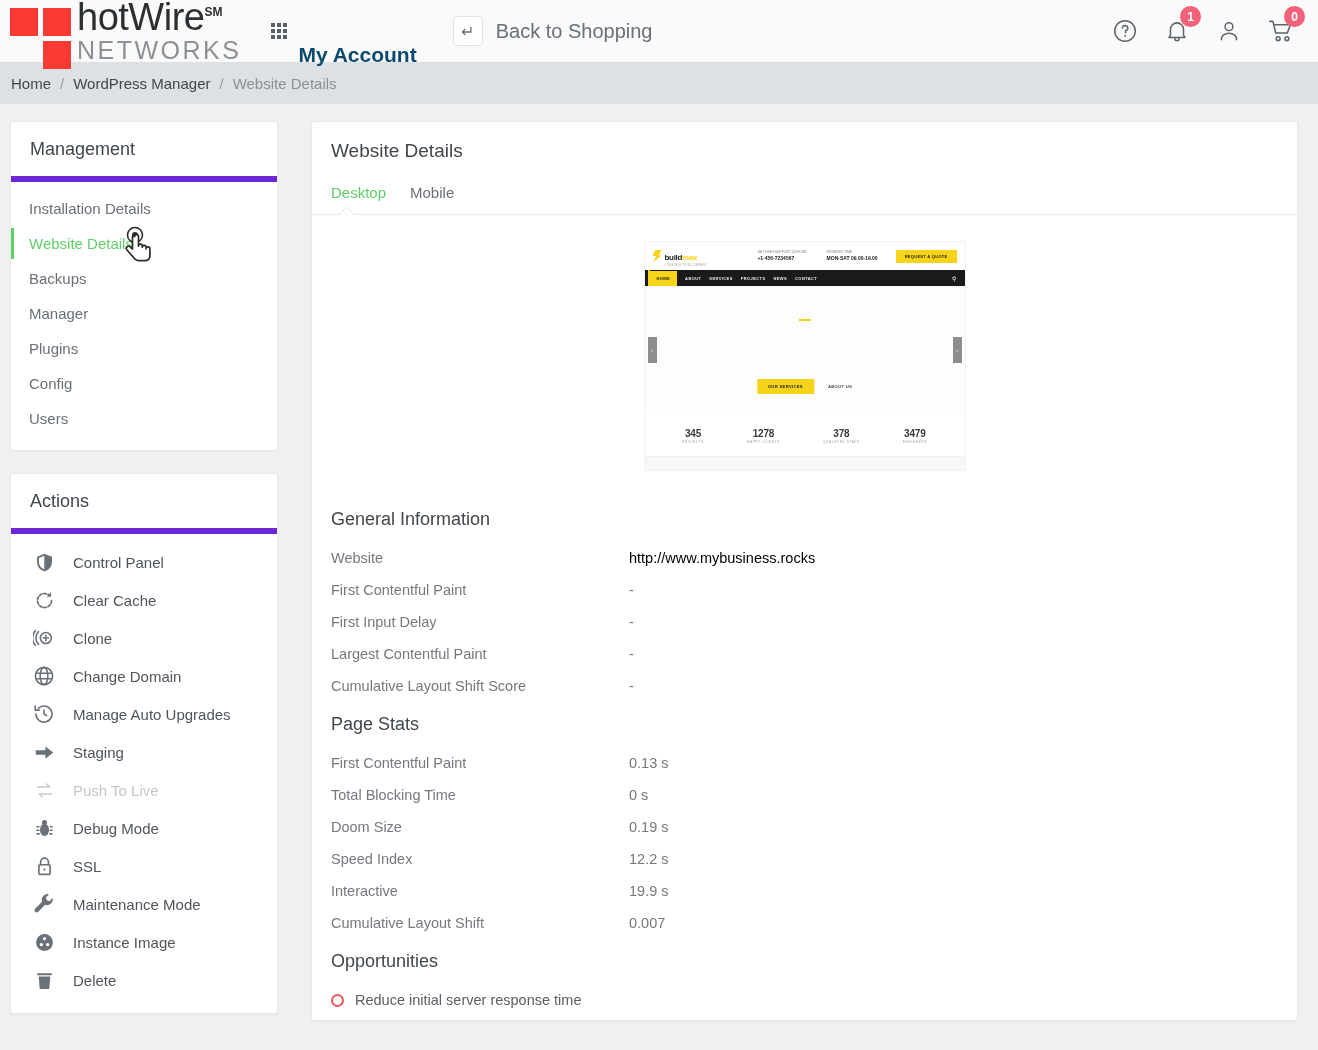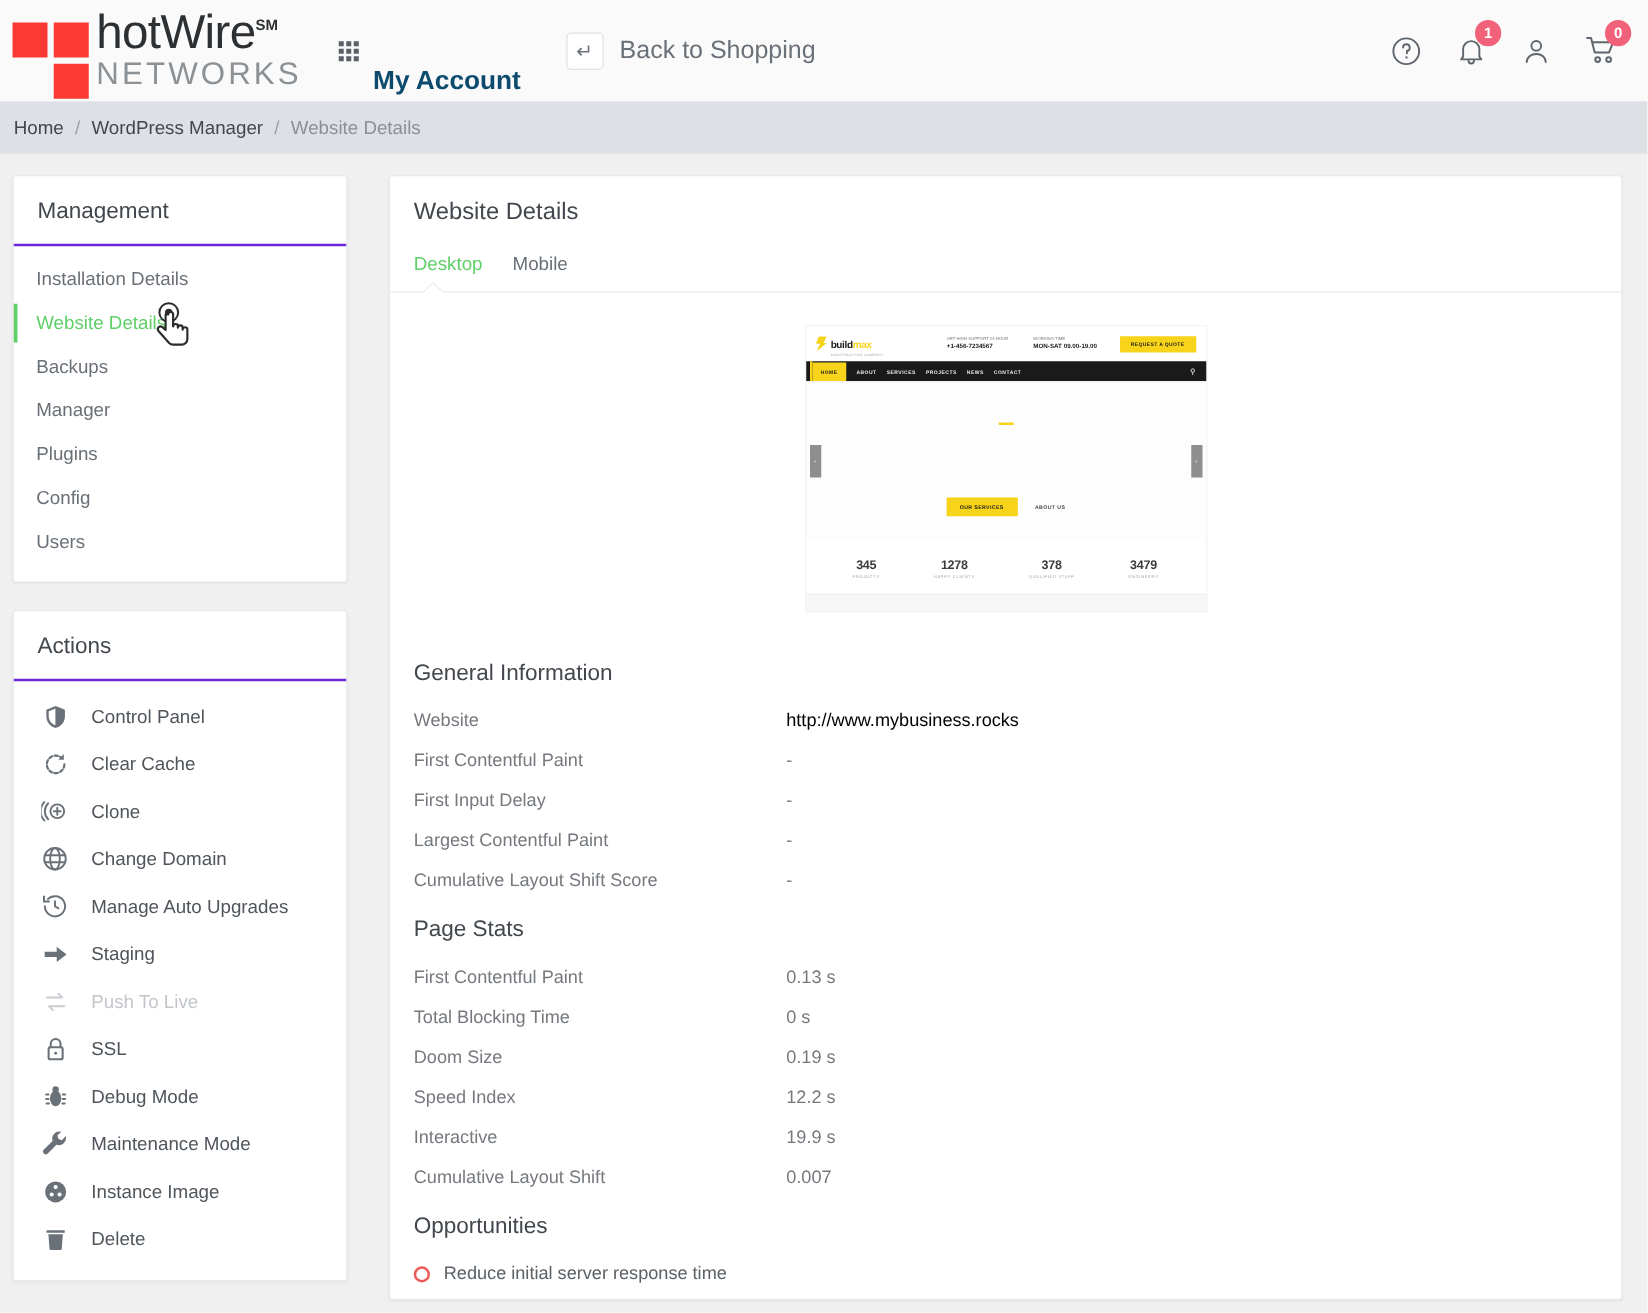--- a/index.html
+++ b/index.html
@@ -8,21 +8,21 @@
     width: 1318px;
     height: 1050px;
     background: #f0f0f0;
     font-family: "Liberation Sans", sans-serif;
     color: #4a4f54;
     overflow: hidden;
   }
 
   
   .topbar {
-    height: 81px;
+    height: 62px;
     background: #fafafa;
     display: flex;
     align-items: center;
     padding: 0 14px 0 10px;
     position: relative;
   }
   .logo-wrap { display: flex; align-items: center; margin-right: 30px; }
   .logo-mark {
     width: 62px; height: 62px;
     position: relative;
@@ -148,21 +148,21 @@
   .sidebar { width: 268px; flex: 0 0 268px; }
   .card {
     background: #fff;
     border: 1px solid #e8e9ea;
     border-radius: 3px;
     box-shadow: 0 1px 2px rgba(0,0,0,0.04);
   }
   .card + .card { margin-top: 22px; }
   .card-head {
     padding: 17px 19px 16px 19px;
-    border-bottom: 2px solid #6d28d9;
+    border-bottom: 6px solid #6d28d9;
     font-size: 18px;
     color: #41474d;
   }
   .card-body { padding: 9px 0 14px 0; }
 
   .mgmt-item {
     position: relative;
     padding: 9px 18px 9px 18px;
     font-size: 15px;
     color: #6a7077;
@@ -532,43 +532,43 @@
             <svg width="21" height="21" viewBox="0 0 24 24" fill="none" stroke="currentColor" stroke-width="1.8" stroke-linecap="round" stroke-linejoin="round">
                 <path d="M4 8h14l-3.5-3.5"></path>
                 <path d="M20 16H6l3.5 3.5"></path>
               </svg>
           </span>
           <span>Push To Live</span>
         </div>
 
         <div class="action-item">
           <span class="ico">
-            <svg width="21" height="21" viewBox="0 0 24 24" fill="none" stroke="currentColor" stroke-width="1.9">
-                <path d="M7.5 10V7a4.5 4.5 0 0 1 9 0v3" stroke-linecap="round"></path>
-                <rect x="5.6" y="10" width="12.8" height="11" rx="1.4"></rect>
-                <circle cx="12" cy="15.5" r="1.3" fill="currentColor" stroke="none"></circle>
-              </svg>
-          </span>
-          <span>SSL</span>
-        </div>
-
-        <div class="action-item">
-          <span class="ico">
             <svg width="21" height="21" viewBox="0 0 24 24" fill="currentColor">
                 <ellipse cx="12" cy="13.5" rx="5.2" ry="7"></ellipse>
                 <circle cx="12" cy="5.2" r="2.9"></circle>
                 <rect x="2.4" y="9" width="4" height="1.8" rx="0.9"></rect>
                 <rect x="17.6" y="9" width="4" height="1.8" rx="0.9"></rect>
                 <rect x="2.4" y="13" width="4" height="1.8" rx="0.9"></rect>
                 <rect x="17.6" y="13" width="4" height="1.8" rx="0.9"></rect>
                 <rect x="2.8" y="17.2" width="4" height="1.8" rx="0.9"></rect>
                 <rect x="17.2" y="17.2" width="4" height="1.8" rx="0.9"></rect>
               </svg>
           </span>
           <span>Debug Mode</span>
+        </div>
+
+        <div class="action-item">
+          <span class="ico">
+            <svg width="21" height="21" viewBox="0 0 24 24" fill="none" stroke="currentColor" stroke-width="1.9">
+                <path d="M7.5 10V7a4.5 4.5 0 0 1 9 0v3" stroke-linecap="round"></path>
+                <rect x="5.6" y="10" width="12.8" height="11" rx="1.4"></rect>
+                <circle cx="12" cy="15.5" r="1.3" fill="currentColor" stroke="none"></circle>
+              </svg>
+          </span>
+          <span>SSL</span>
         </div>
 
         <div class="action-item">
           <span class="ico">
             <svg width="22" height="22" viewBox="0 0 24 24" fill="currentColor">
                 <path d="M21.3 5.3a6.2 6.2 0 0 1-8 7.6L5.7 20.5a2.4 2.4 0 0 1-3.4-3.4l7.6-7.6a6.2 6.2 0 0 1 7.6-8l-3.4 3.4 1 3 3 1 3.2-3.6z"></path>
               </svg>
           </span>
           <span>Maintenance Mode</span>
         </div>

